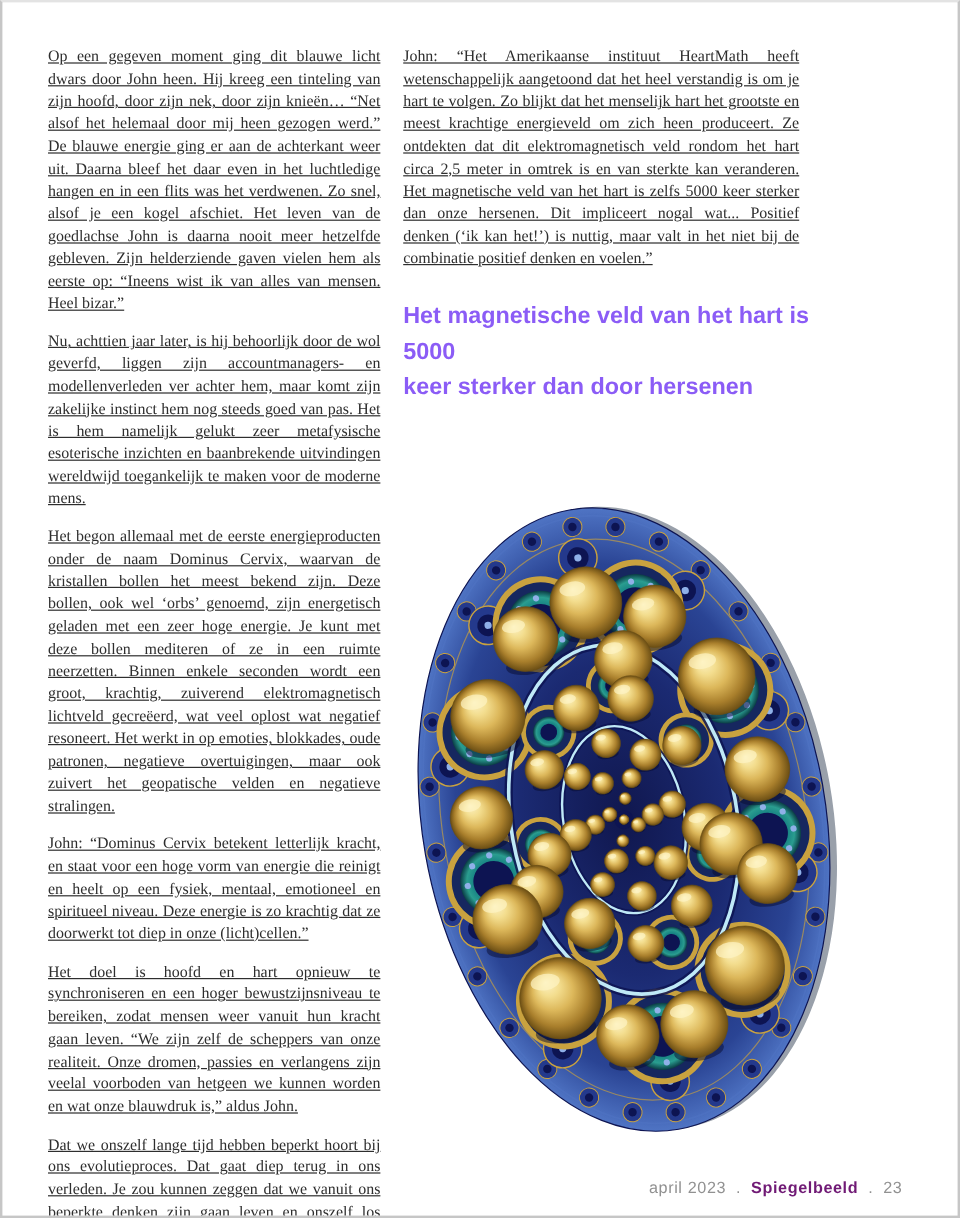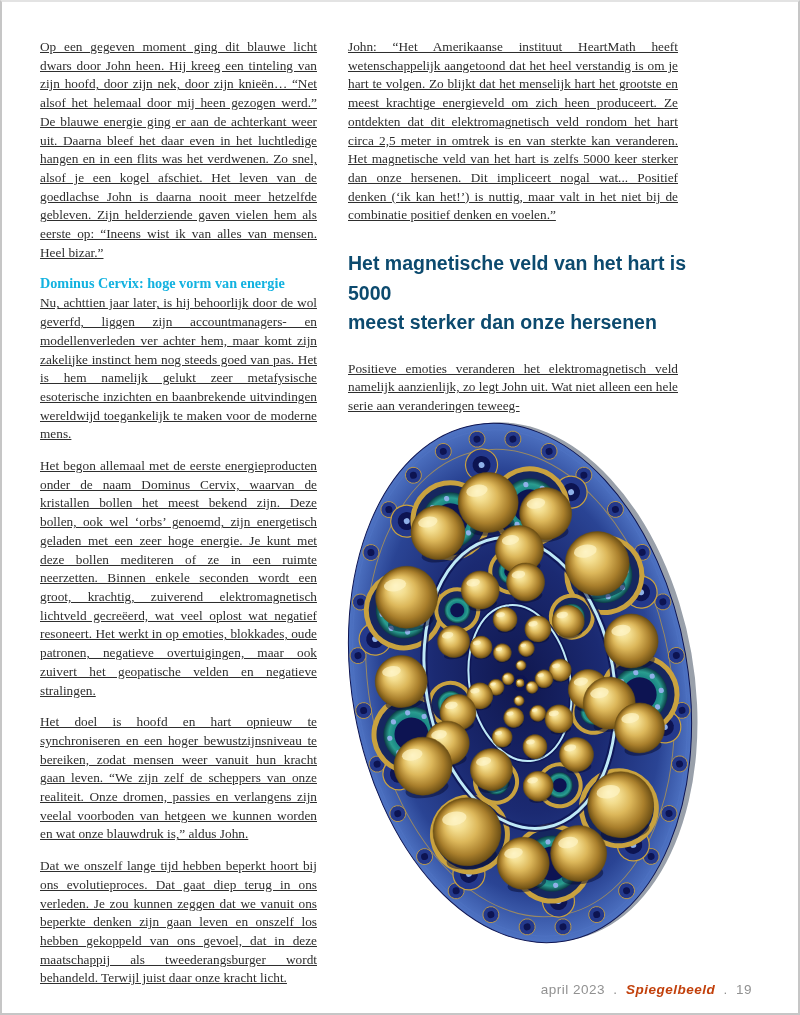--- a/index.html
+++ b/index.html
@@ -16,75 +16,74 @@
   }
   .col {
     position: absolute;
     top: 36px;
     font-size: 13.3px;
     line-height: 18.7px;
     text-align: justify;
   }
   .col p { margin: 0 0 13px 0; text-decoration: underline; }
   #left-col  { left: 38px;  width: 277px; }
-  #right-col { left: 346px; width: 330px; }
+  #right-col { left: 334px; width: 330px; }
   h3.sub-heading {
     font-family: "Liberation Serif", serif;
     font-size: 14.2px;
     line-height: 17px;
     font-weight: bold;
     margin: 6px 0 2px 0;
     color: #12b2e0;
     text-align: left;
   }
   .pull-heading {
     font-family: "Liberation Sans", sans-serif;
     font-weight: bold;
     font-size: 19.5px;
     line-height: 29.5px;
-    color: #0c4a6e;
+    color: #8b5cf6;
     width: 385px;
     margin: 24px 0 22px 0;
     text-align: left;
   }
   #plate-wrap {
     position: absolute;
     left: 336px; top: 400px;
     width: 462px; height: 558px;
   }
   #page-footer {
     position: absolute;
     top: 980px; right: 44px;
     font-family: "Liberation Sans", sans-serif;
     font-size: 13.5px;
     color: #919191;
     letter-spacing: 0.5px;
   }
-  #page-footer .mag { font-weight: bold; color: #c2410c; font-style: italic; }
+  #page-footer .mag { font-weight: bold; color: #701a75; }
   #page-footer span { margin: 0 2px; }
 </style>
 </head>
 <body>
 
 <div id="left-col" class="col">
   <p>Op een gegeven moment ging dit blauwe licht dwars door John heen. Hij kreeg een tinteling van zijn hoofd, door zijn nek, door zijn knieën… “Net alsof het helemaal door mij heen gezogen werd.” De blauwe energie ging er aan de achterkant weer uit. Daarna bleef het daar even in het luchtledige hangen en in een flits was het verdwenen. Zo snel, alsof je een kogel afschiet. Het leven van de goedlachse John is daarna nooit meer hetzelfde gebleven. Zijn helderziende gaven vielen hem als eerste op: “Ineens wist ik van alles van mensen. Heel bizar.”</p>
-  <h3 class="sub-heading">Dominus Cervix: hoge vorm van energie</h3>
   <p>Nu, achttien jaar later, is hij behoorlijk door de wol geverfd, liggen zijn accountmanagers- en modellenverleden ver achter hem, maar komt zijn zakelijke instinct hem nog steeds goed van pas. Het is hem namelijk gelukt zeer metafysische esoterische inzichten en baanbrekende uitvindingen wereldwijd toegankelijk te maken voor de moderne mens.</p>
   <p>Het begon allemaal met de eerste energieproducten onder de naam Dominus Cervix, waarvan de kristallen bollen het meest bekend zijn. Deze bollen, ook wel ‘orbs’ genoemd, zijn energetisch geladen met een zeer hoge energie. Je kunt met deze bollen mediteren of ze in een ruimte neerzetten. Binnen enkele seconden wordt een groot, krachtig, zuiverend elektromagnetisch lichtveld gecreëerd, wat veel oplost wat negatief resoneert. Het werkt in op emoties, blokkades, oude patronen, negatieve overtuigingen, maar ook zuivert het geopatische velden en negatieve stralingen.</p>
+  <p>John: “Dominus Cervix betekent letterlijk kracht, en staat voor een hoge vorm van energie die reinigt en heelt op een fysiek, mentaal, emotioneel en spiritueel niveau. Deze energie is zo krachtig dat ze doorwerkt tot diep in onze (licht)cellen.”</p>
   <p>Het doel is hoofd en hart opnieuw te synchroniseren en een hoger bewustzijnsniveau te bereiken, zodat mensen weer vanuit hun kracht gaan leven. “We zijn zelf de scheppers van onze realiteit. Onze dromen, passies en verlangens zijn veelal voorboden van hetgeen we kunnen worden en wat onze blauwdruk is,” aldus John.</p>
   <p>Dat we onszelf lange tijd hebben beperkt hoort bij ons evolutieproces. Dat gaat diep terug in ons verleden. Je zou kunnen zeggen dat we vanuit ons beperkte denken zijn gaan leven en onszelf los hebben gekoppeld van ons gevoel, dat in deze maatschappij als tweederangsburger wordt behandeld. Terwijl juist daar onze kracht licht.</p>
 </div>
 
 <div id="right-col" class="col">
   <p>John: “Het Amerikaanse instituut HeartMath heeft wetenschappelijk aangetoond dat het heel verstandig is om je hart te volgen. Zo blijkt dat het menselijk hart het grootste en meest krachtige energieveld om zich heen produceert. Ze ontdekten dat dit elektromagnetisch veld rondom het hart circa 2,5 meter in omtrek is en van sterkte kan veranderen. Het magnetische veld van het hart is zelfs 5000 keer sterker dan onze hersenen. Dit impliceert nogal wat... Positief denken (‘ik kan het!’) is nuttig, maar valt in het niet bij de combinatie positief denken en voelen.”</p>
   <div class="pull-heading">
     <div>Het magnetische veld van het hart is 5000</div>
-    <div>meest sterker dan onze hersenen</div>
+    <div>keer sterker dan door hersenen</div>
   </div>
-  <p>Positieve emoties veranderen het elektromagnetisch veld namelijk aanzienlijk, zo legt John uit. Wat niet alleen een hele serie aan veranderingen teweeg-</p>
 </div>
 
 <div id="plate-wrap">
   <svg id="plate-svg" width="462" height="558" viewBox="0 0 462 558" role="img">
       <defs>
         <radialGradient id="goldGrad" fx="0.35" fy="0.28">
           <stop offset="0" stop-color="#fdf3c4"></stop>
           <stop offset="0.25" stop-color="#f3dd8e"></stop>
           <stop offset="0.5" stop-color="#dcb75a"></stop>
           <stop offset="0.78" stop-color="#a97f2c"></stop>
@@ -470,14 +469,14 @@
         <ellipse cx="146.05647787978316" cy="447.3707293159379" rx="9.36" ry="5.2" fill="#fdf3c4" opacity="0.7"></ellipse>
       </g>
     </svg>
 </div>
 
 <div id="page-footer">
   <span>april 2023</span>
   <span>.</span>
   <span class="mag">Spiegelbeeld</span>
   <span>.</span>
-  <span>19</span>
+  <span>23</span>
 </div>
 
 </body></html>

